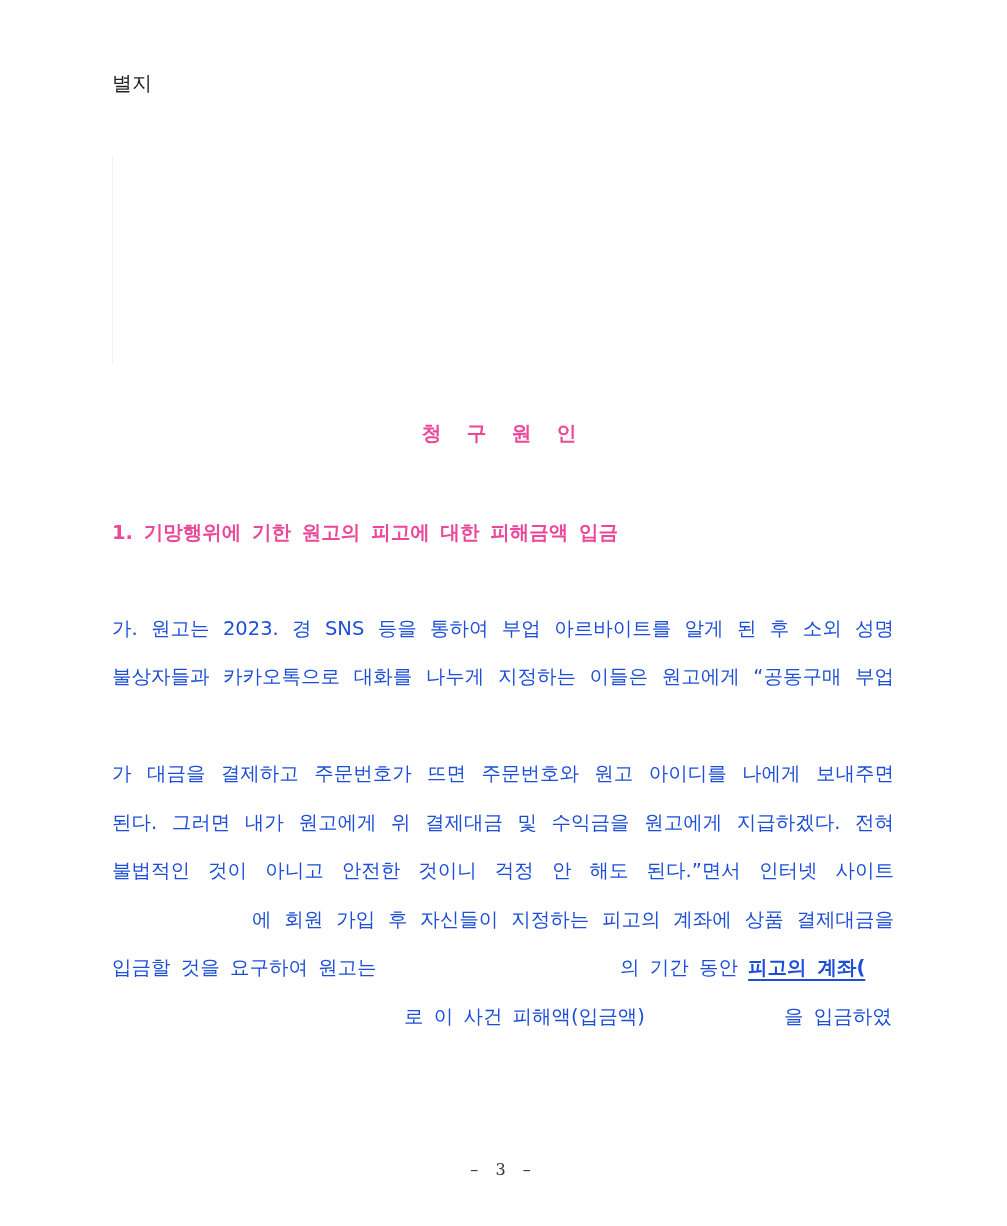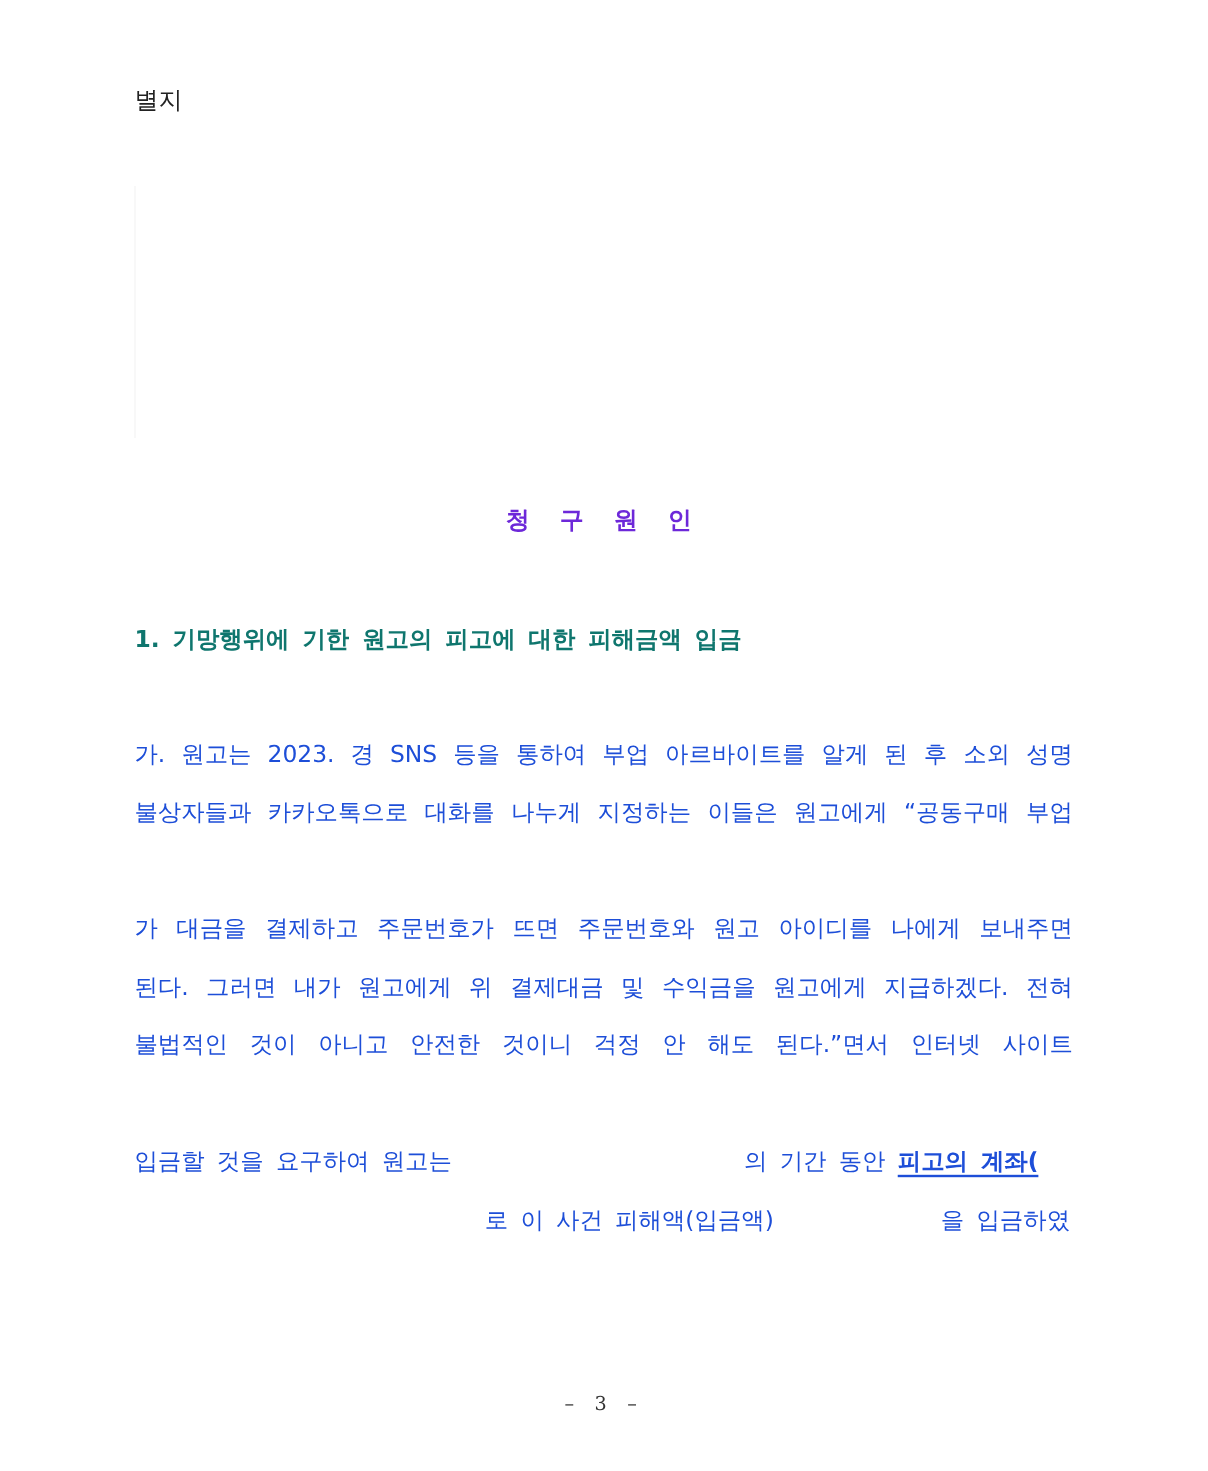--- a/index.html
+++ b/index.html
@@ -42,29 +42,29 @@
     }
     .title {
       position: absolute;
       left: 0;
       width: 1007px;
       top: 420px;
       text-align: center;
       font-size: 20px;
       font-weight: bold;
       letter-spacing: 9px;
-      color: #6d28d9;
+      color: #ec4899;
     }
     .section-heading {
       position: absolute;
       left: 112px;
       top: 519px;
       font-size: 19.5px;
       font-weight: bold;
-      color: #0f766e;
+      color: #ec4899;
       word-spacing: 4px;
       white-space: nowrap;
     }
     .line {
       position: absolute;
       left: 112px;
       width: 782px;
       font-size: 19.5px;
       line-height: 28px;
       height: 28px;
@@ -113,20 +113,23 @@
   <div class="title">청 구 원 인</div>
 
   <div class="section-heading">1. 기망행위에 기한 원고의 피고에 대한 피해금액 입금</div>
 
   <div class="line justify" style="top:615px;"> 가. 원고는 2023.   경 SNS 등을 통하여 부업 아르바이트를 알게 된 후 소외 성명</div>
   <div class="line justify" style="top:663px;">불상자들과 카카오톡으로 대화를 나누게 지정하는 이들은 원고에게 “공동구매 부업</div>
   <div class="line justify" style="top:760px;">가 대금을 결제하고 주문번호가 뜨면 주문번호와 원고 아이디를 나에게 보내주면</div>
   <div class="line justify" style="top:809px;">된다. 그러면 내가 원고에게 위 결제대금 및 수익금을 원고에게 지급하겠다. 전혀</div>
   <div class="line justify" style="top:857px;">불법적인 것이 아니고 안전한 것이니 걱정 안 해도 된다.”면서 인터넷 사이트</div>
 
+  <div class="line" style="top:906px;">
+    <span class="seg" style="left:140px; width:642px; text-align:justify; text-align-last:justify;">에 회원 가입 후 자신들이 지정하는 피고의 계좌에 상품 결제대금을</span>
+  </div>
 
   <div class="line" style="top:954px;">
     <span class="seg" style="left:0px; word-spacing:4px;">입금할 것을 요구하여 원고는</span>
     <span class="seg" style="left:508px; word-spacing:4px;"><span>의 기간 동안 </span><span class="underline-bold">피고의 계좌(</span></span>
   </div>
 
   <div class="line" style="top:1003px;">
     <span class="seg" style="left:292px; word-spacing:4px;">로 이 사건 피해액(입금액)</span>
     <span class="seg" style="left:672px; word-spacing:4px;">을 입금하였</span>
   </div>

